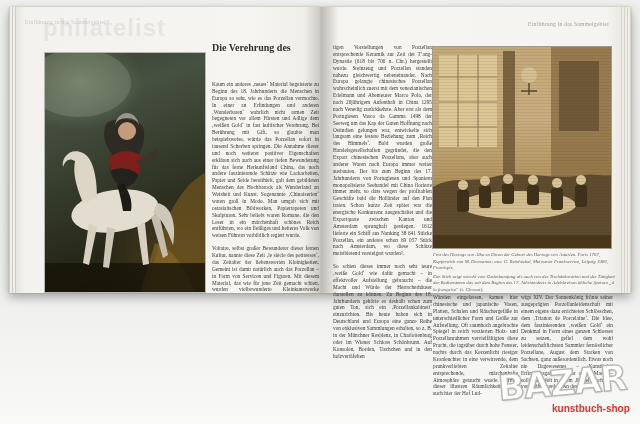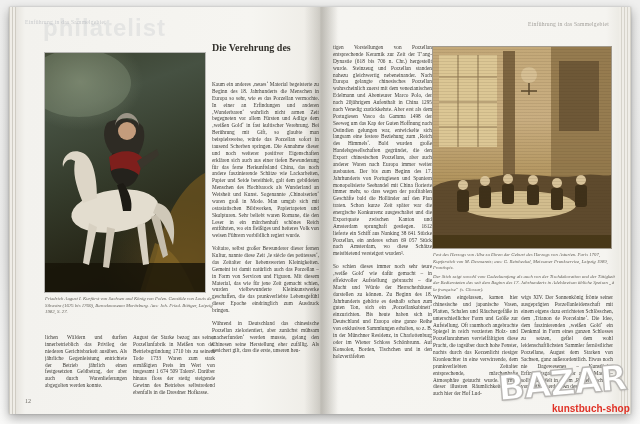--- a/index.html
+++ b/index.html
@@ -2,21 +2,21 @@
 <html><head>
 <meta charset="utf-8">
 <style>
   html,body{margin:0;padding:0;}
   body{
     width:640px;height:424px;position:relative;overflow:hidden;
     background:linear-gradient(180deg,#efefee 0%,#ececeb 60%,#f9f9f8 100%);
     font-family:"Liberation Serif","DejaVu Serif",serif;
   }
   .book{
-    position:absolute;left:9px;top:7px;width:622px;height:407px;
+    position:absolute;left:9px;top:7px;width:622px;height:286px;
     box-shadow:0 4px 10px rgba(0,0,0,.32),0 0 2px rgba(0,0,0,.2);
     background:#fde047;
   }
   .page{position:absolute;top:0;height:100%;width:311px;overflow:hidden;}
   .page-left{left:0;background:linear-gradient(90deg,#dddad2 0,#f3f2ee 16px,#f6f5f1 78%,#eeece6 100%);}
   .page-right{left:311px;background:linear-gradient(90deg,#e7e5df 0,#f6f5f1 20px,#f5f4f0 92%,#e4e2da 100%);}
   .gutter{
     position:absolute;left:295px;top:0;width:34px;height:100%;pointer-events:none;
     background:linear-gradient(90deg,rgba(0,0,0,0) 0,rgba(40,35,25,.16) 45%,rgba(40,35,25,.22) 52%,rgba(0,0,0,0) 100%);
   }

